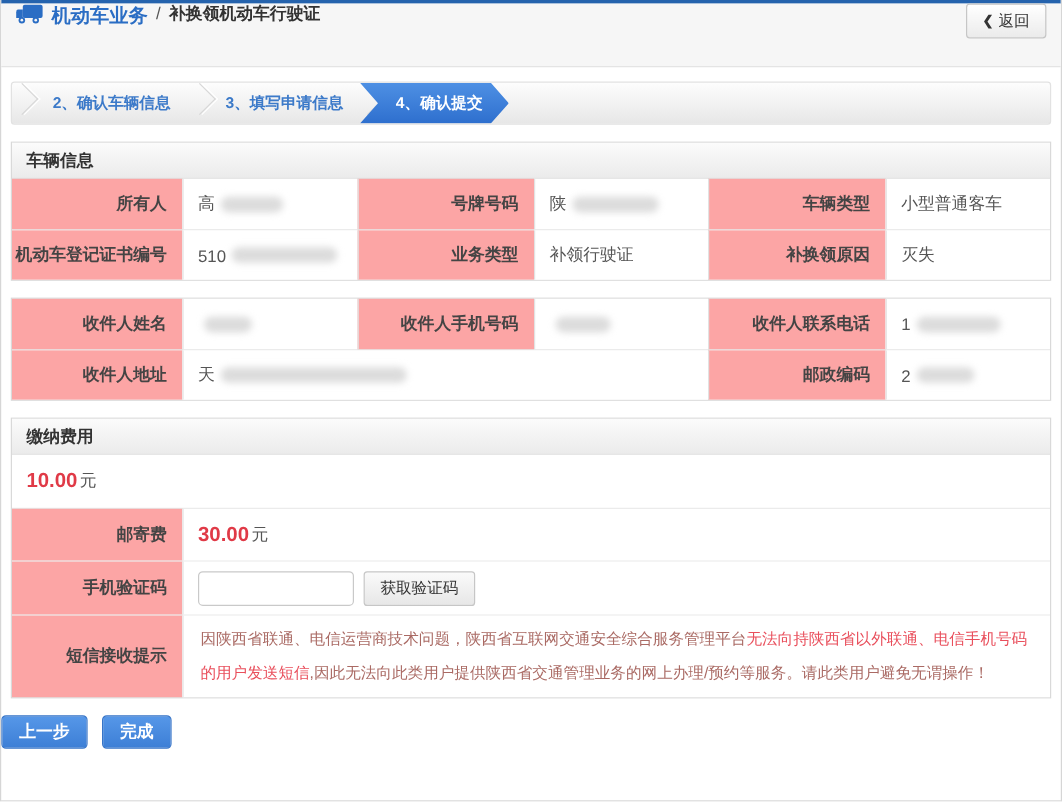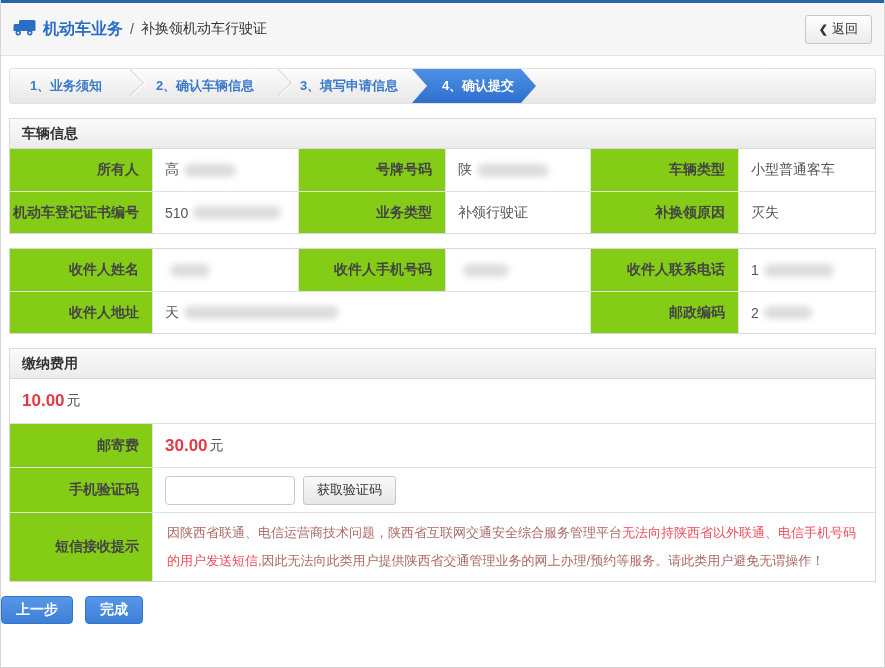--- a/index.html
+++ b/index.html
@@ -5,25 +5,25 @@
   * { margin:0; padding:0; box-sizing:border-box; }
   html,body { background:#fff; }
   body { font-family:"Liberation Sans","DejaVu Sans",sans-serif; font-size:14px; color:#333; }
   .page { position:relative; width:885px; height:668px; background:#fff;
           border-left:1px solid #d6d6d6; border-right:1px solid #d6d6d6; border-bottom:1px solid #cfcfcf;
           overflow:hidden; }
   .topbar { height:3px; background:#2563ad; }
 
   
   .app-header { height:53px; background:#f6f6f6; border-bottom:1px solid #e4e4e4;
-                display:flex; align-items:center; padding:0 12px; }
+                display:flex; align-items:flex-start; padding:0 12px; }
   .truck { margin-right:7px; flex:0 0 auto; }
   .app-title { font-size:16px; font-weight:bold; color:#2a6dc4; }
   .title-sep { margin:0 7px; color:#555; font-size:14px; }
-  .page-title { font-size:14px; color:#333; }
+  .page-title { font-size:14px; color:#333;font-weight:bold; }
   .back-btn { margin-left:auto; height:29px; padding:0 13px; display:flex; align-items:center; gap:4px;
               background:linear-gradient(#ffffff,#ebebeb); border:1px solid #c6c6c6; border-radius:3px;
               font-size:13px; color:#333; cursor:pointer; }
   .back-chevron { font-size:11px; font-weight:bold; color:#333; }
 
   
   .steps { margin:12px 8px 0; height:36px; display:flex; align-items:stretch;
            background:linear-gradient(#fdfdfd,#e7e7e7); border:1px solid #e2e2e2; border-radius:3px; }
   .step { display:flex; align-items:center; justify-content:center;
           color:#3c7ac9; font-weight:bold; font-size:13px; }
@@ -39,21 +39,21 @@
 
   
   .panel { margin:14px 8px 0; border:1px solid #d9d9d9; }
   .panel-header { height:30px; display:flex; align-items:center; padding:0 12px;
                   background:linear-gradient(#fbfbfb,#ebebeb); border-bottom:1px solid #d9d9d9;
                   font-weight:bold; font-size:14px; color:#333; }
   .row { display:flex; align-items:stretch; min-height:42px; }
   .row + .row { border-top:1px solid #e2e2e2; }
   .cell { display:flex; align-items:center; }
   .cell + .cell { border-left:1px solid #e2e2e2; }
-  .cell-label { background:#84cc16; justify-content:flex-end; padding-right:13px;
+  .cell-label { background:#fca5a5; justify-content:flex-end; padding-right:13px;
                 font-weight:bold; color:#444; font-size:14px; }
   .cell-value { background:#fff; padding-left:12px; color:#555; font-size:14px; }
   .w-l1 { width:142px; } .w-v1 { width:146px; } .w-l2 { width:147px; }
   .w-v2 { width:145px; } .w-l3 { width:148px; } .w-v3 { flex:1; }
   .w-span3 { width:438px; } .w-rest { flex:1; }
 
   .blob { display:inline-block; height:13px; border-radius:7px; background:#dcdcdc;
           filter:blur(3px); vertical-align:middle; margin-left:5px; }
 
   
@@ -96,21 +96,20 @@
     <span class="app-title">机动车业务</span>
     <span class="title-sep">/</span>
     <span class="page-title">补换领机动车行驶证</span>
     <button class="back-btn">
       <span class="back-chevron">❮</span>
       <span>返回</span>
     </button>
   </div>
 
   <div class="steps">
-    <div class="step s1">1、业务须知</div>
     <div class="sep"></div>
     <div class="step s2">2、确认车辆信息</div>
     <div class="sep"></div>
     <div class="step s3">3、填写申请信息</div>
     <div class="sep"></div>
     <div class="step active">4、确认提交</div>
   </div>
 
   <div class="panel">
     <div class="panel-header">车辆信息</div>

